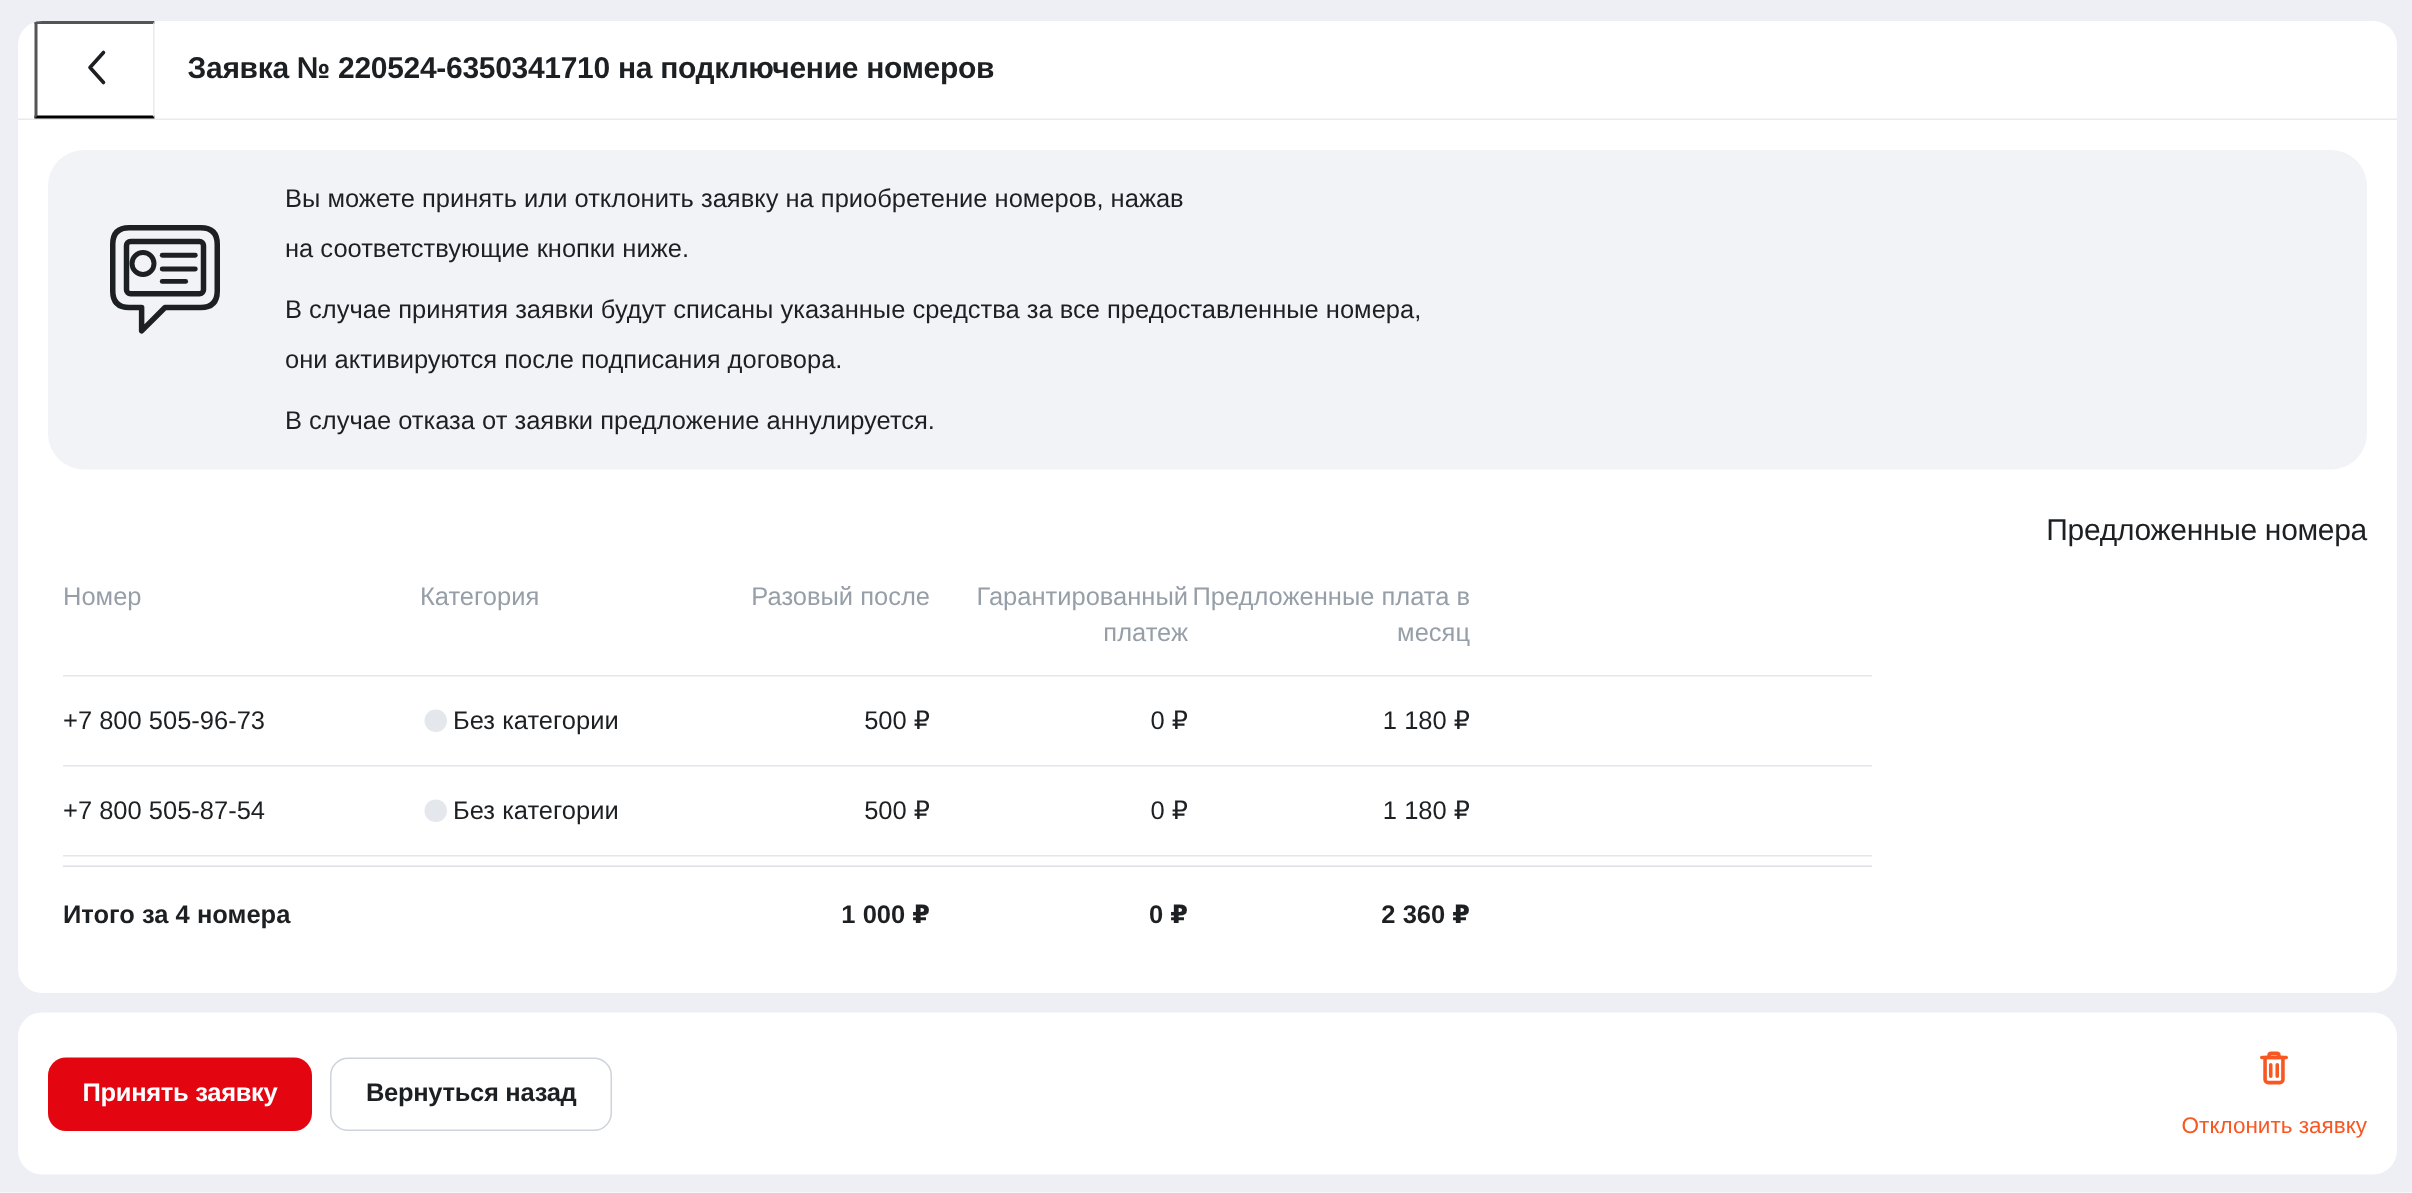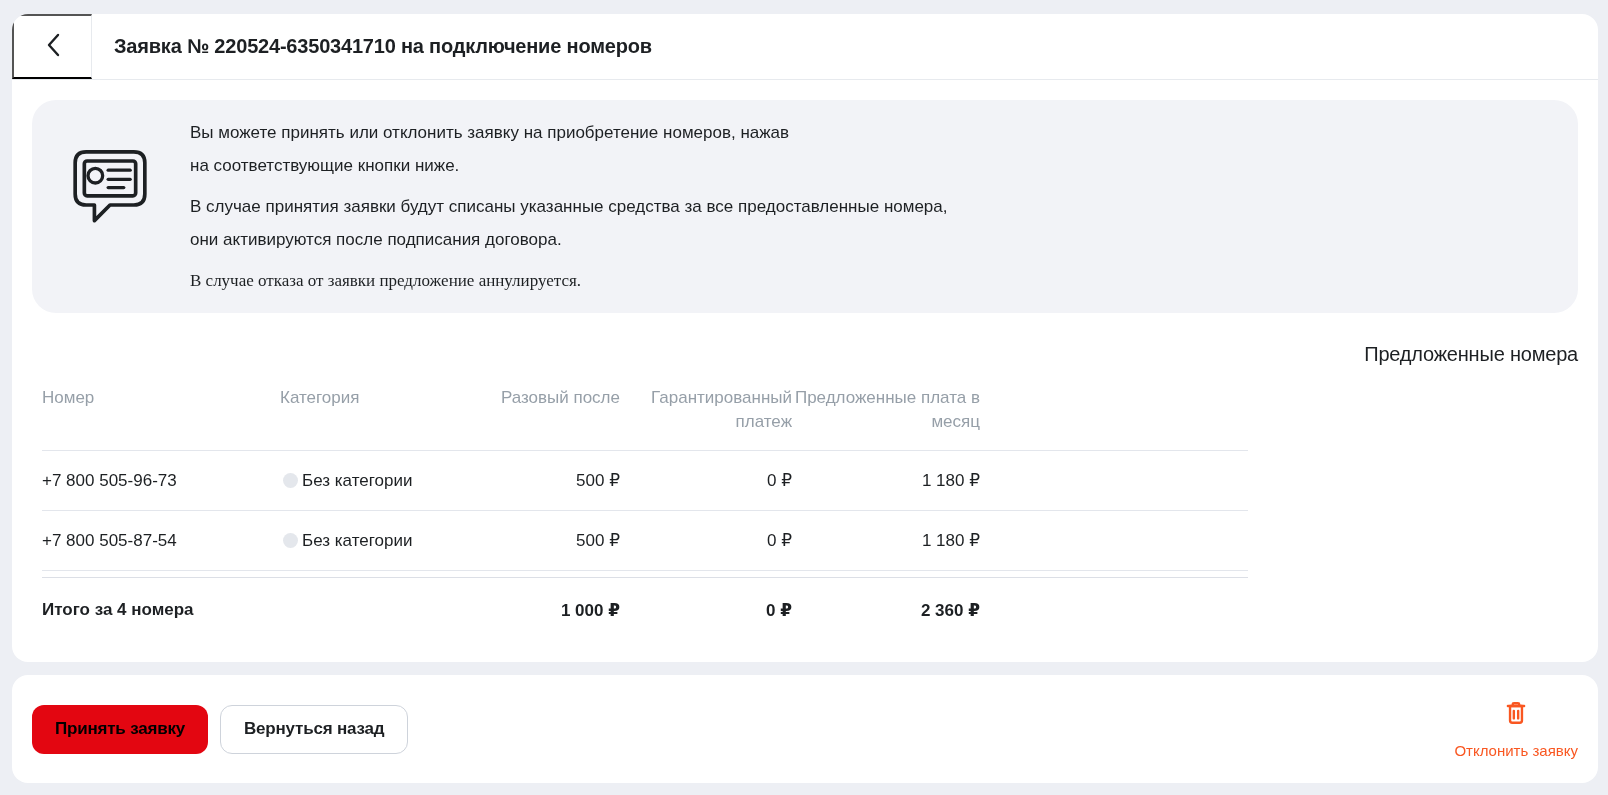--- a/index.html
+++ b/index.html
@@ -11,39 +11,39 @@
     color: #1d2023;
     overflow: hidden;
   }
   .app { position: relative; width: 1608px; height: 795px; }
 
   
   .main-card {
     position: absolute; top: 14px; left: 12px; right: 10px; height: 648px;
     background: #ffffff; border-radius: 16px; overflow: hidden;
   }
-  .header { display: flex; align-items: center; height: 66px; border-bottom: 1px solid #e7eaee; }
+  .header { display: flex; align-items: center; height: 66px; border-bottom: 1px solid #e7eaee; padding-left: 11px; }
   .back-button {
     width: 80px; height: 100%; flex: 0 0 auto;
     display: flex; align-items: center; justify-content: center;
     border-right: 1px solid #e7eaee; cursor: pointer; background: none; padding: 0;
   }
   .page-title { margin-left: 22px; font-size: 20px; font-weight: 700; letter-spacing: -0.2px; }
 
   .content { padding: 20px 20px 0; }
 
   
   .notice {
     display: flex; align-items: flex-start; gap: 36px;
     background: #f2f3f7; border-radius: 24px;
     min-height: 197px; padding: 16px 34px;
   }
   .notice-icon { flex: 0 0 auto; margin-top: 22px; }
   .notice-text p { margin: 0 0 8px; font-size: 17px; line-height: 33px; }
-  .notice-text p:last-child { margin-bottom: 0; font-family: Liberation Serif, serif; }
+  .notice-text p:last-child { margin-bottom: 0; }
 
   
   .section-title { font-size: 20px; font-weight: 400; margin: 30px 0 8px 10px; letter-spacing: -0.2px; text-align: right; }
 
   .table { margin-left: 10px; width: 1206px; font-size: 17px; }
   .t-row { display: grid; grid-template-columns: 238px 160px 180px 172px 188px 1fr; align-items: center; }
   .t-head {
     color: #969fa8; font-weight: 500; line-height: 24px;
     align-items: start; padding: 12px 0 16px;
     border-bottom: 1px solid #e3e6ec;
@@ -61,21 +61,21 @@
     background: #ffffff; border-radius: 16px;
     display: flex; align-items: center; justify-content: space-between;
     padding: 0 20px;
   }
   .footer-left { display: flex; align-items: center; gap: 12px; }
   .btn {
     height: 49px; border-radius: 12px; padding: 0 23px;
     font-family: inherit; font-size: 17px; font-weight: 700; letter-spacing: -0.2px;
     cursor: pointer; border: none;
   }
-  .btn-accept { background: #e30611; color: #000000; text-align: right; }
+  .btn-accept { background: #e30611; color: #ffffff; text-align: right; }
   .btn-back { background: #ffffff; color: #1d2023; border: 1px solid #ced3db; }
   .reject {
     display: flex; align-items: center; gap: 13px;
     background: none; border: none; padding: 0; cursor: pointer;
     color: #f95721; font-family: inherit; font-size: 15px; font-weight: 500; flex-direction: column;
   }
 </style>
 </head>
 <body>
 

